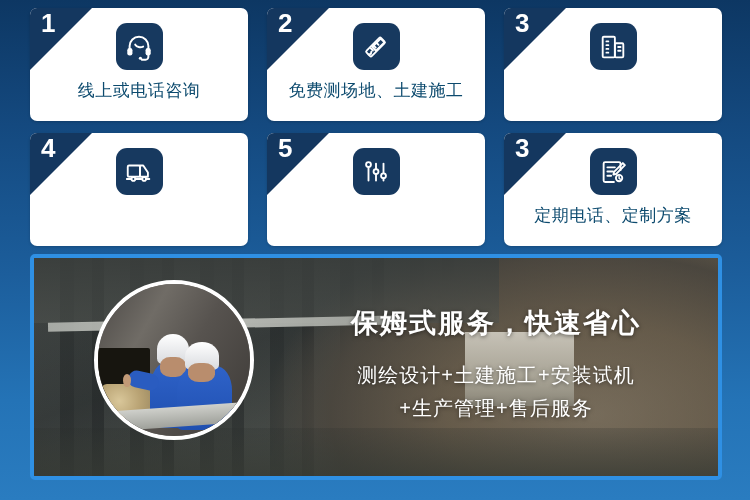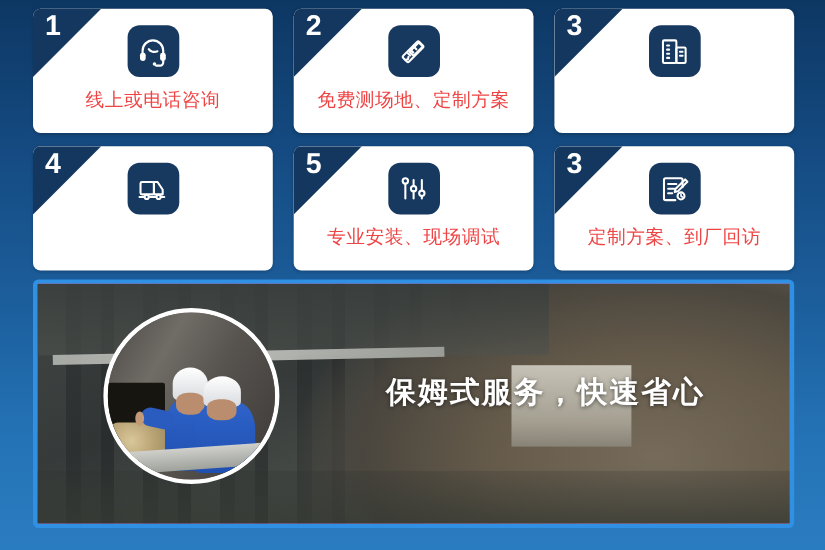--- a/index.html
+++ b/index.html
@@ -62,35 +62,35 @@
     align-items:center;
     justify-content:center;
     position:relative;
     z-index:2;
   }
   .icon-box svg { width:30px; height:30px; display:block; }
 
   .card-label {
     margin-top:9px;
     font-size:17px;
-    color:#ef4444;
+    color:#0c4a6e;
     letter-spacing:.5px;
     white-space:nowrap;
     font-weight:400;
   }
 
   
   .banner {
     position:absolute;
     left:30px; top:254px;
     width:692px; height:226px;
     border:4px solid #2f90e4;
     border-radius:5px;
     overflow:hidden;
-    background:#ec4899;
+    background:#404040;
   }
   .banner-photo {
     position:absolute; inset:0;
     background:
       
       linear-gradient(rgba(25,30,35,.42), rgba(25,30,35,.42)),
       
       radial-gradient(ellipse 330px 200px at 82% 72%, #b9a382 0%, #9d8767 45%, #6e6352 80%, transparent 100%),
       radial-gradient(ellipse 200px 130px at 97% 28%, #c2ab88 0%, #93805f 60%, transparent 100%),
       
@@ -230,21 +230,21 @@
     <div class="corner"></div>
     <div class="corner-num">2</div>
     <div class="icon-box">
       <svg viewBox="0 0 32 32" fill="none" stroke="#ffffff" stroke-width="2" stroke-linecap="round" stroke-linejoin="round">
         <rect x="4.5" y="12" width="22" height="8" rx="1.6" transform="rotate(-45 15.5 16)"></rect>
         <path d="M10.5 17.5l2.2 2.2M13.5 14.5l2.2 2.2M16.5 11.5l2.2 2.2"></path>
         <path d="M21 7l4 4-9 9-4-4z" stroke-width="2"></path>
         <path d="M8 24l2.5-.6.6-2.5"></path>
       </svg>
     </div>
-    <div class="card-label">免费测场地、定制方案</div>
+    <div class="card-label">免费测场地、土建施工</div>
   </div>
 
   <div class="card">
     <div class="corner"></div>
     <div class="corner-num">3</div>
     <div class="icon-box">
       <svg viewBox="0 0 32 32" fill="none" stroke="#ffffff" stroke-width="2" stroke-linejoin="round">
         <rect x="5" y="5" width="13" height="22" rx="1.2"></rect>
         <rect x="18" y="12" width="9" height="15" rx="1.2"></rect>
         <path d="M9 10h2M9 14h2M9 18h2M9 22h2" stroke-linecap="round"></path>
@@ -271,36 +271,35 @@
     <div class="corner"></div>
     <div class="corner-num">5</div>
     <div class="icon-box">
       <svg viewBox="0 0 32 32" fill="none" stroke="#ffffff" stroke-width="2" stroke-linecap="round">
         <path d="M8 11.5V25M16 7v6M16 18v7M24 7v10M24 22.5V25"></path>
         <circle cx="8" cy="8" r="2.6"></circle>
         <circle cx="16" cy="15.5" r="2.6"></circle>
         <circle cx="24" cy="20" r="2.6"></circle>
       </svg>
     </div>
-    <div class="card-label">专业安装、现场调试</div>
   </div>
 
   <div class="card">
     <div class="corner"></div>
     <div class="corner-num">3</div>
     <div class="icon-box">
       <svg viewBox="0 0 32 32" fill="none" stroke="#ffffff" stroke-width="2" stroke-linecap="round" stroke-linejoin="round">
         <path d="M24 14V7a1.6 1.6 0 0 0-1.6-1.6H7.6A1.6 1.6 0 0 0 6 7v18a1.6 1.6 0 0 0 1.6 1.6H17"></path>
         <path d="M10 11h8M10 15.5h6M10 20h4"></path>
         <path d="M26.5 6.5l2.2 2.2-9.4 9.4-2.9.7.7-2.9z"></path>
         <circle cx="22.5" cy="22.5" r="3.4"></circle>
         <path d="M22.5 20.8v1.9l1.3.9" stroke-width="1.6"></path>
       </svg>
     </div>
-    <div class="card-label">定制方案、到厂回访</div>
+    <div class="card-label">定期电话、定制方案</div>
   </div>
 
 </div>
 
 <div class="banner">
 
   <div class="banner-photo">
     <div class="band-top"></div>
     <div class="band-conveyor"></div>
     <div class="building"></div>
@@ -323,15 +322,17 @@
         <div class="body-b"></div>
         <div class="helmet"></div>
         <div class="face"></div>
       </div>
       <div class="pc-beam"></div>
     </div>
   </div>
 
   <div class="banner-text">
     <div class="banner-title">保姆式服务，快速省心</div>
+    <div class="banner-line">测绘设计+土建施工+安装试机</div>
+    <div class="banner-line">+生产管理+售后服务</div>
   </div>
 
 </div>
 
 </body></html>

